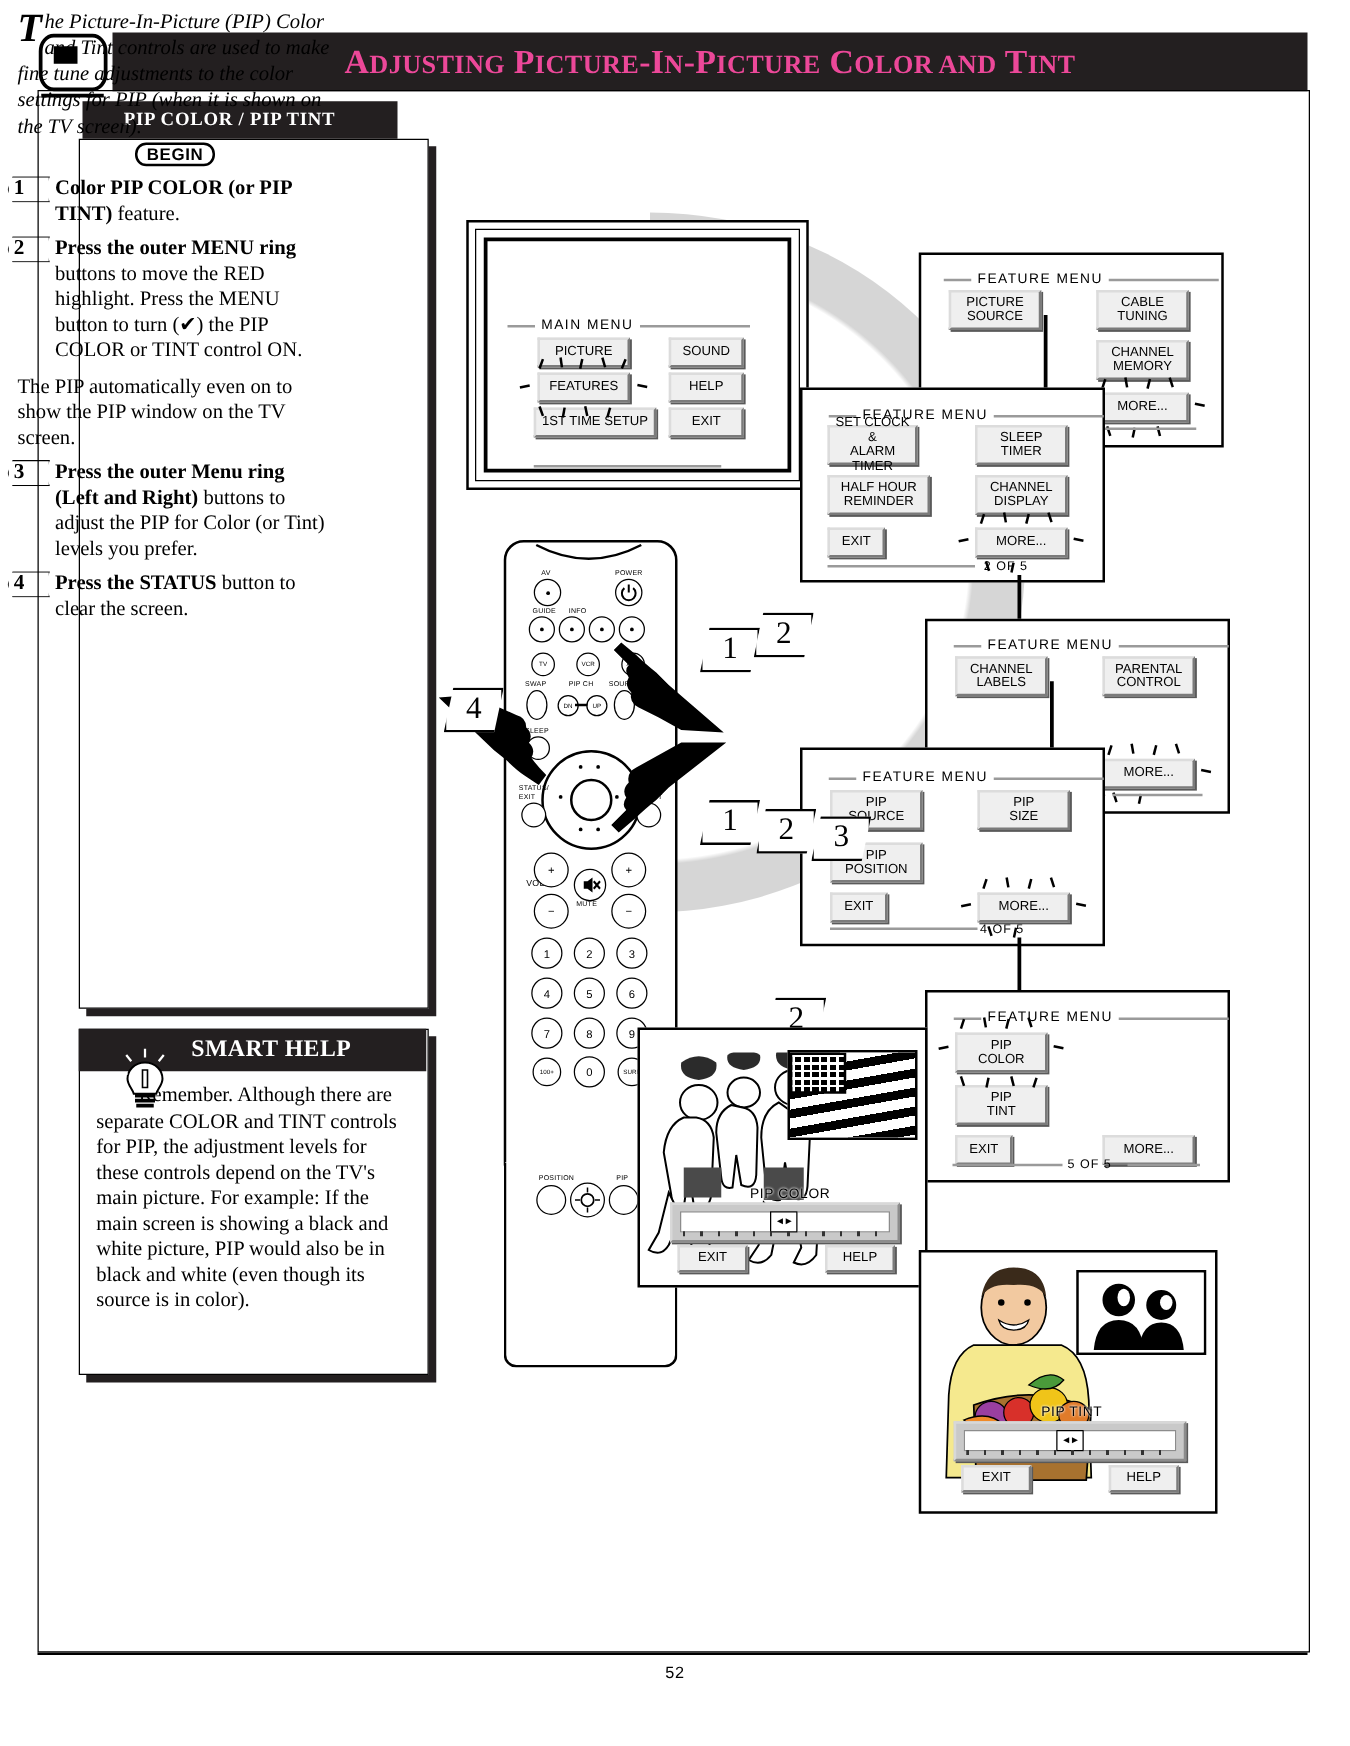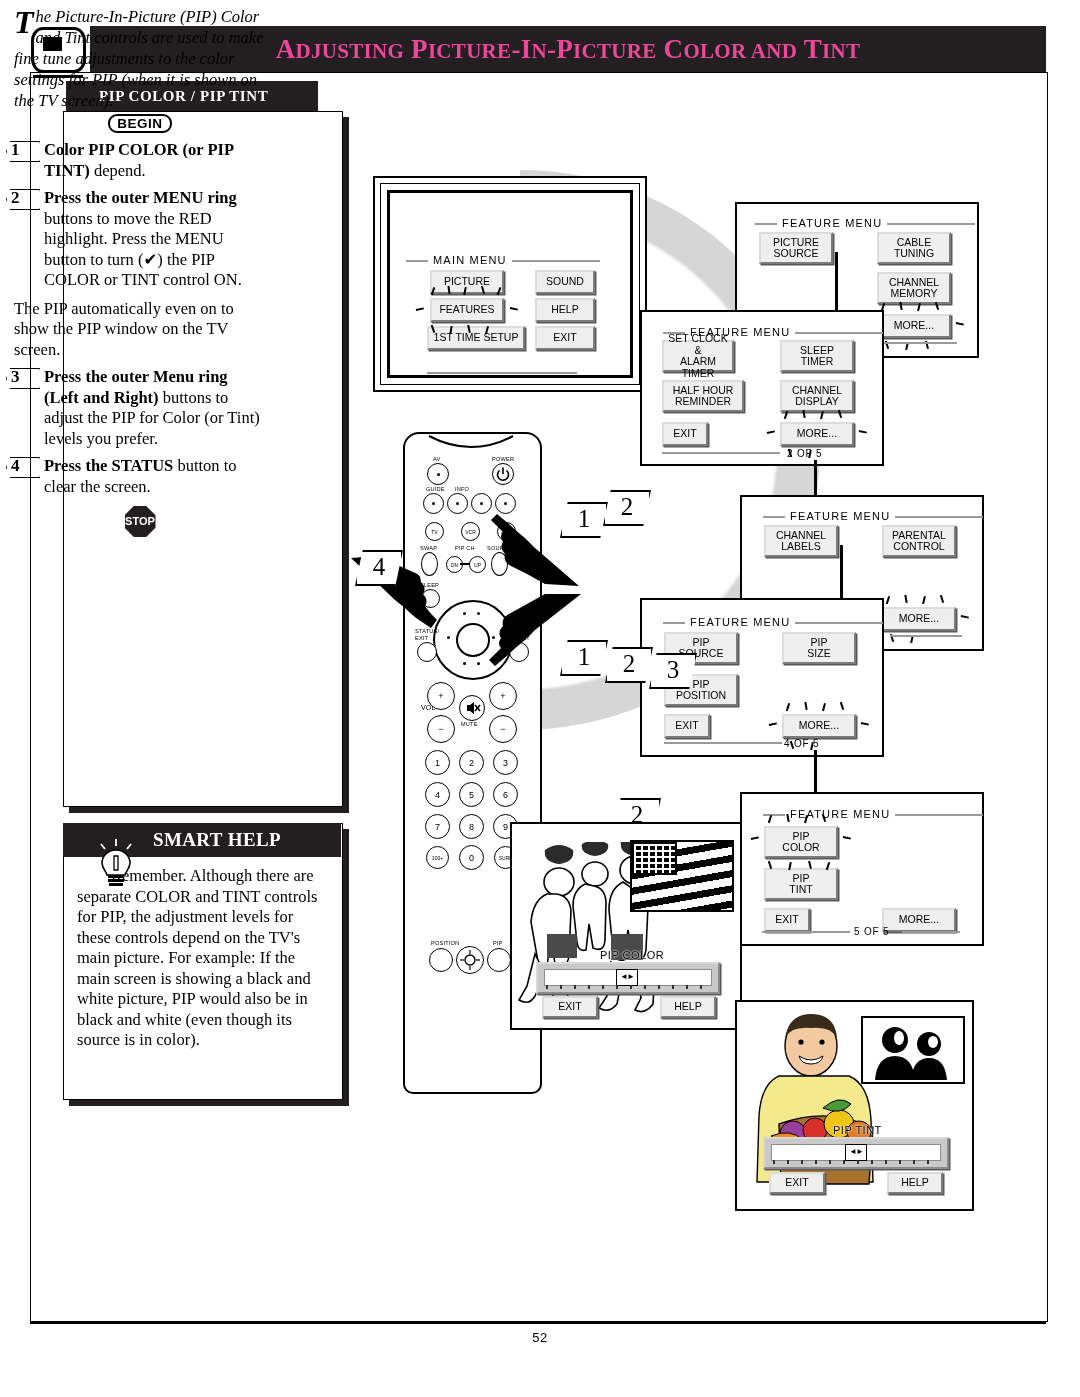--- a/index.html
+++ b/index.html
@@ -151,21 +151,21 @@
 
   <div class="begin-wrap">
     <span class="begin">BEGIN</span>
   </div>
 
   <div class="step">
     <span class="num">
         <span class="dia"></span>
         <span>1</span>
       </span>
-    <b>Color PIP COLOR (or PIP TINT)</b><span> depend.</span>
+    <b>Color PIP COLOR (or PIP TINT)</b><span> feature.</span>
   </div>
 
   <div class="step">
     <span class="num">
         <span class="dia"></span>
         <span>2</span>
       </span>
     <b>Press the outer MENU ring</b><span> buttons to move the RED highlight. Press the MENU button to turn (✔) the  PIP COLOR or TINT control ON.</span>
   </div>
   <p class="para">The PIP automatically even on to show the PIP window on the TV screen.</p>
@@ -179,23 +179,20 @@
   </div>
 
   <div class="step">
     <span class="num">
         <span class="dia"></span>
         <span>4</span>
       </span>
     <b>Press the STATUS</b><span> button to clear the screen.</span>
   </div>
 
-  <div class="stop-wrap">
-    <span class="stop">STOP</span>
-  </div>
 </div>
 
 <div id="smart-help-box"></div>
 <div id="smart-help-bar"></div>
 <div id="smart-help-title">SMART HELP</div>
 <svg id="bulb" viewBox="0 0 42 52">
   <path d="M21 12 C12 12 7 19 7 25 C7 30 11 33 12 37 L30 37 C31 33 35 30 35 25 C35 19 30 12 21 12 Z" fill="#fff" stroke="#000" stroke-width="1.6"></path>
   <rect x="13" y="37" width="16" height="3" fill="#000"></rect>
     <rect x="13" y="41" width="16" height="3" fill="#000"></rect>
   <rect x="14" y="45" width="14" height="3" fill="#000"></rect>

